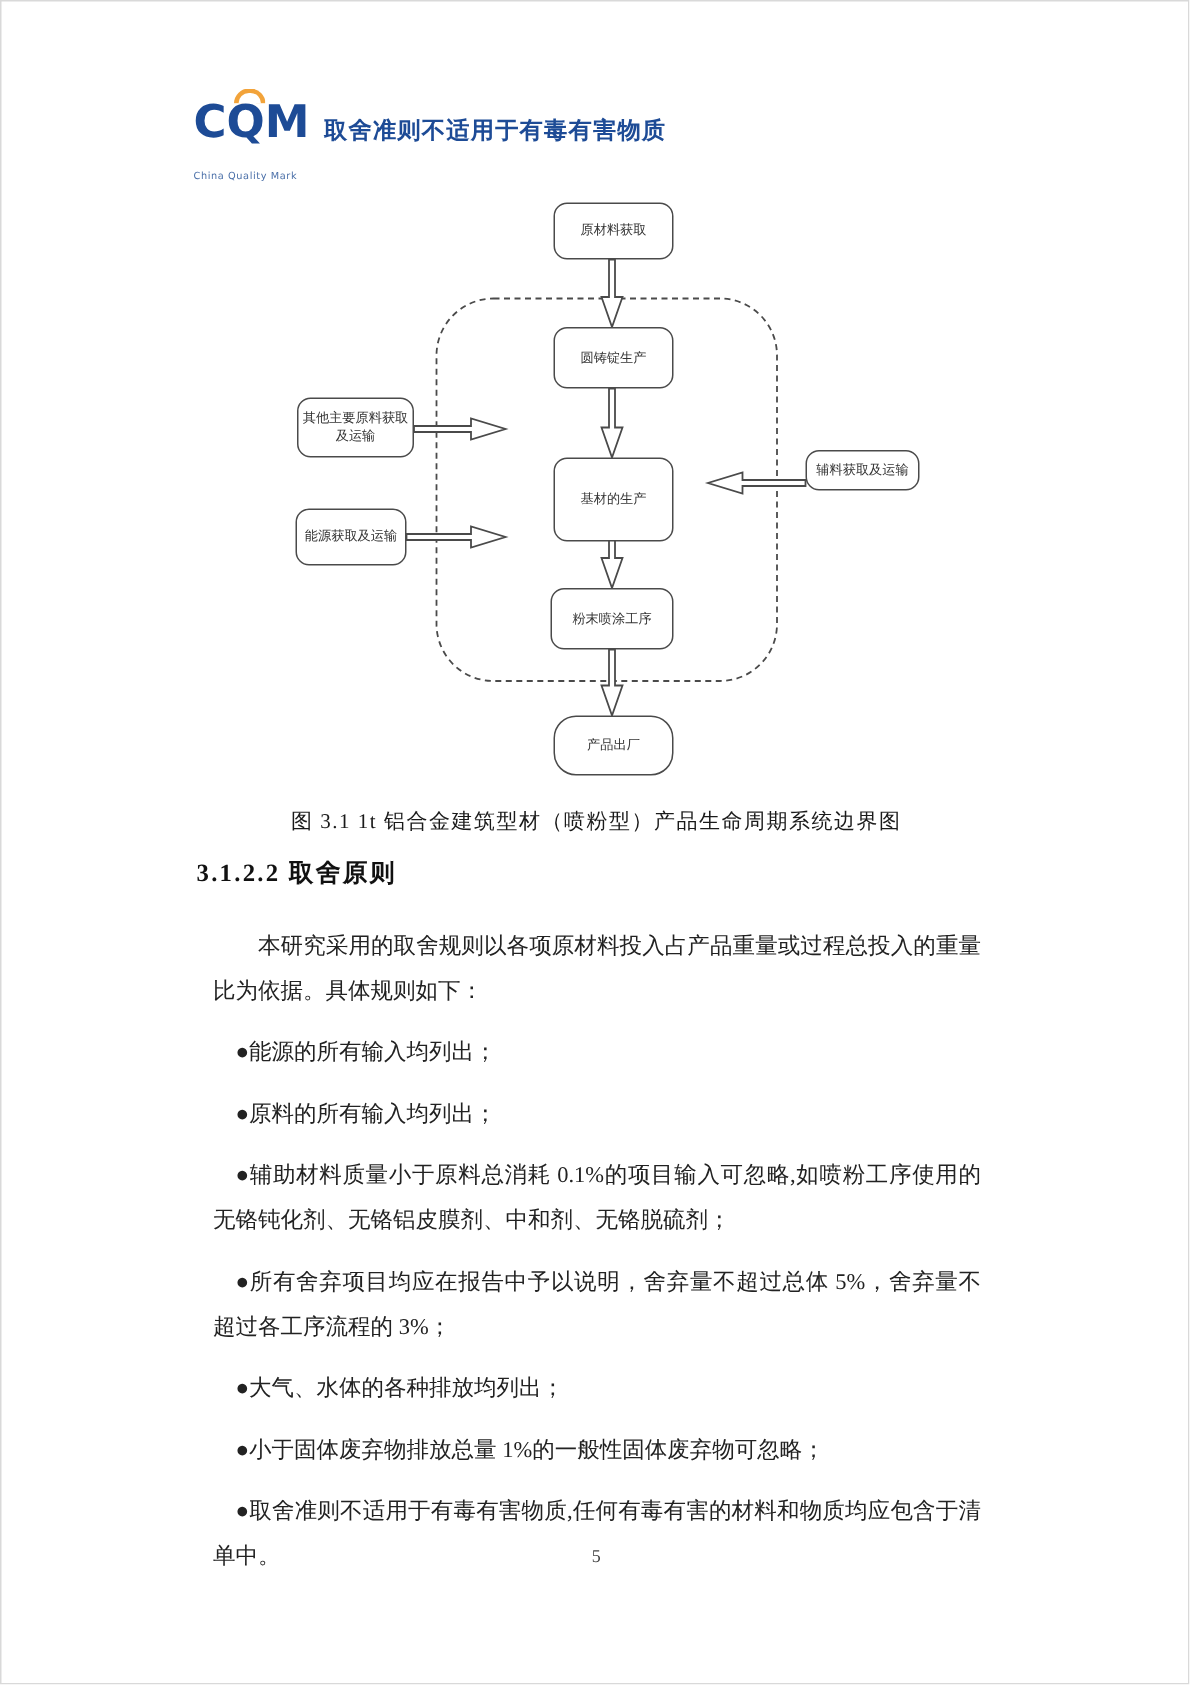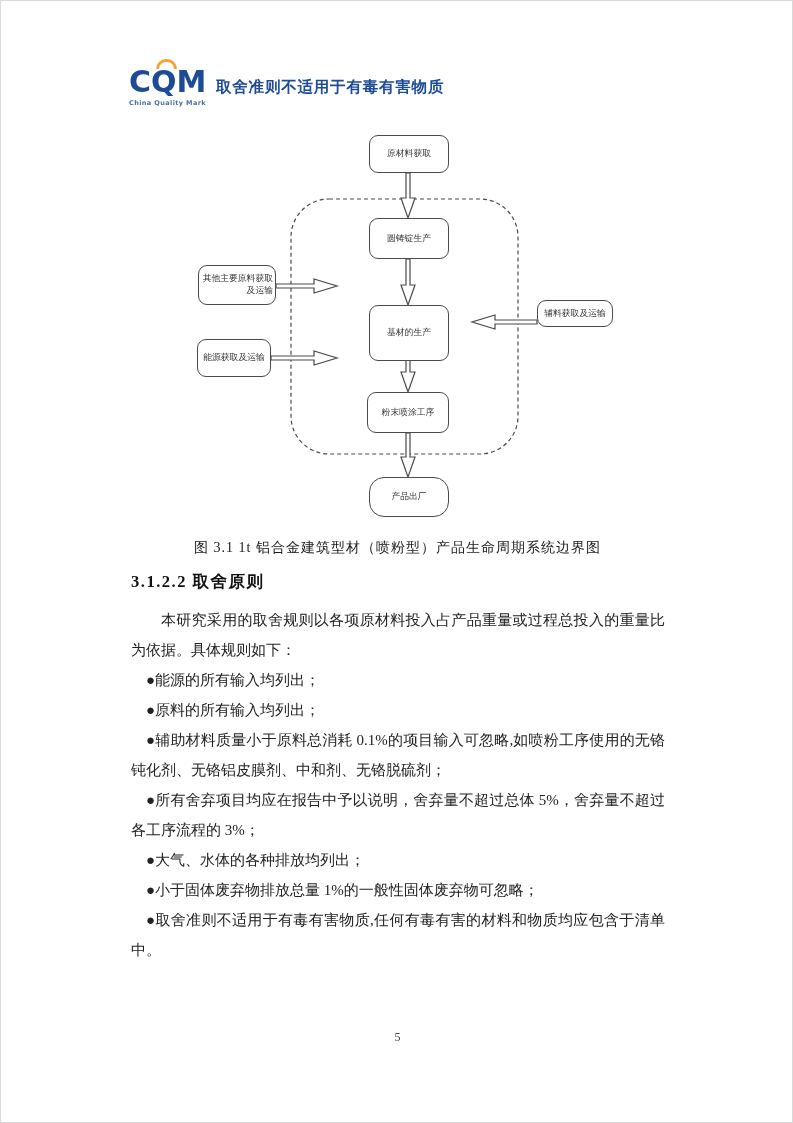--- a/index.html
+++ b/index.html
@@ -23,39 +23,38 @@
   }
   .logo-arc {
     position:absolute; left:27px; top:-8px;
     width:21px; height:10px;
     border:3px solid #f2a33a; border-bottom:none;
     border-radius:12px 12px 0 0;
     box-sizing:border-box;
   }
   .logo-sub {
     font-family:"DejaVu Sans","Liberation Sans",sans-serif;
-    font-size:6.5px; color:#4a6fa8; letter-spacing:0.4px; margin-top:2px;
+    font-size:6.5px; color:#4a6fa8; letter-spacing:0.4px; margin-top:16px;
     white-space:nowrap;
-    font-weight:bold;
   }
   .company-name {
     position:absolute; left:215px; top:76px;
     font-family:"DejaVu Sans","Liberation Sans",sans-serif;
     font-weight:bold; font-size:15.5px; letter-spacing:0.8px;
     color:#1d4b96; white-space:nowrap;
   }
 
   
   .diagram-svg { position:absolute; left:0; top:0; width:793px; height:560px; }
   .node {
     position:absolute;
     border:1.4px solid #4a4a4a; border-radius:9px;
     background:#ffffff;
     display:flex; align-items:center; justify-content:center;
-    text-align:right;
+    text-align:center;
     font-family:"Liberation Sans","DejaVu Sans",sans-serif;
     font-size:8.8px; line-height:1.35; color:#333333;
     padding:2px; box-sizing:border-box;
   }
 
   
   .figure-caption {
     position:absolute; left:0; top:538px; width:793px;
     text-align:center; font-size:14px; color:#1a1a1a;
     letter-spacing:1px;
@@ -63,21 +62,21 @@
   .section-heading {
     position:absolute; left:130px; top:570px;
     font-size:16.5px; font-weight:bold; color:#111111;
     letter-spacing:1.5px;
   }
   .body-text {
     position:absolute; left:130px; top:604px; width:534px;
     font-size:15px; line-height:30px;
     text-align:justify; color:#222222;
   }
-  .body-text p { margin:0; padding:0; }
+  .body-text p { margin:11px; padding:0; }
   .intro-para { text-indent:30px; }
   .bullet-para { text-indent:15px; }
 
   .page-number {
     position:absolute; left:0; top:1029px; width:793px;
     text-align:center; font-size:12px; color:#444444;
   }
 </style>
 </head>
 <body>

